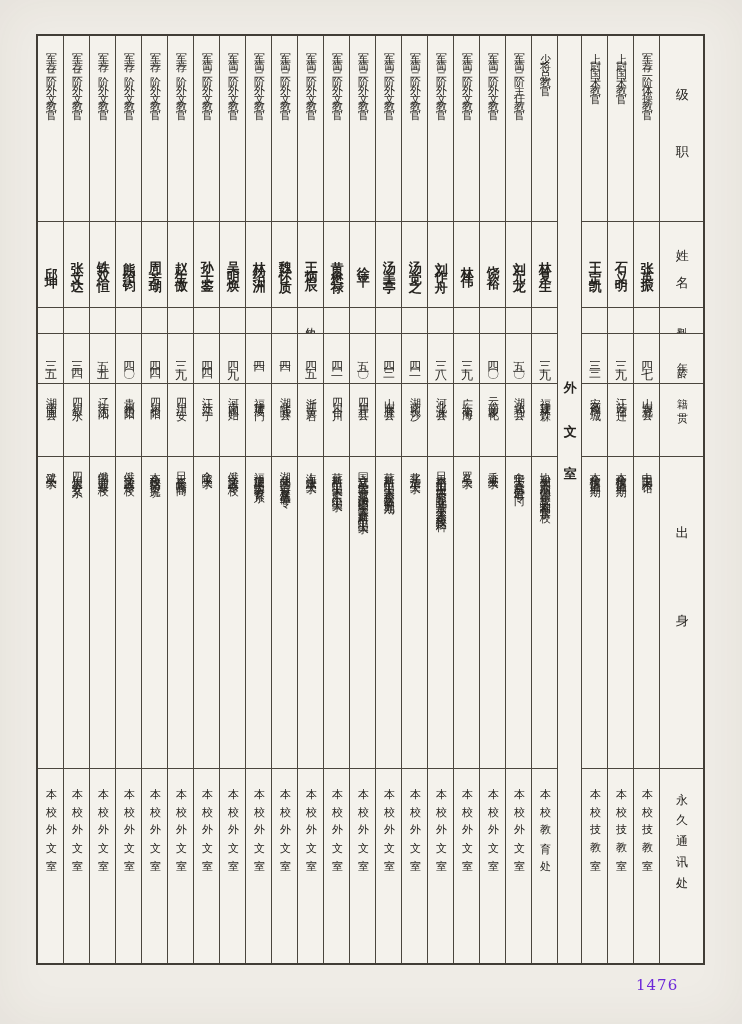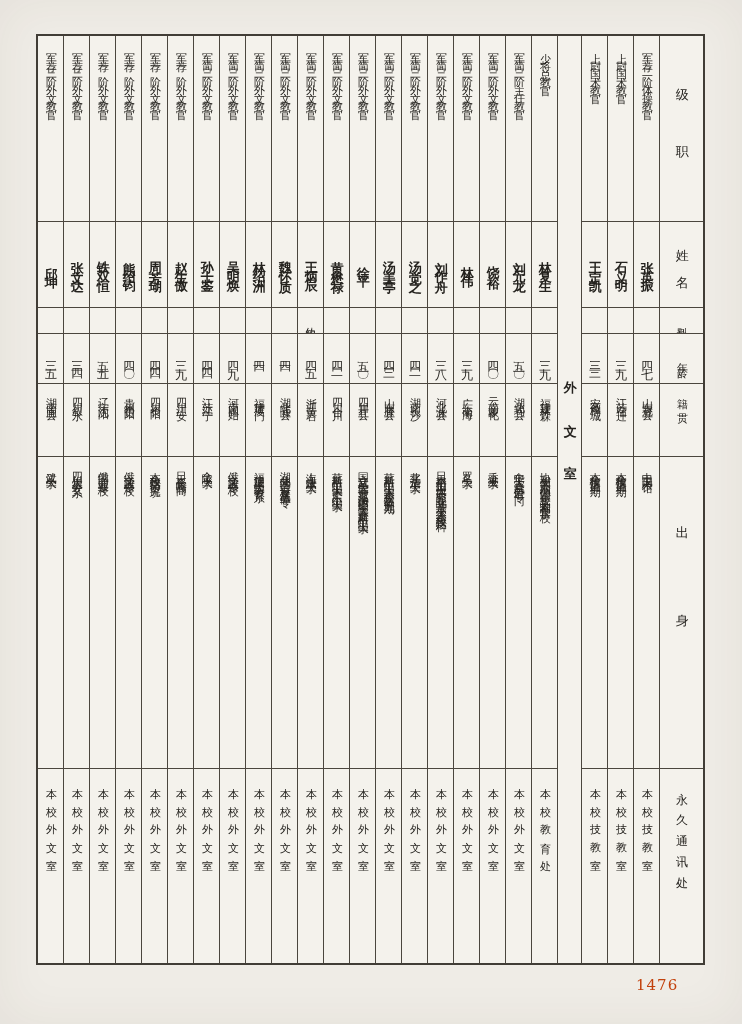--- a/index.html
+++ b/index.html
@@ -68,21 +68,21 @@
   .h-age     { font-size: 11px; letter-spacing: 5px; }
   .h-native  { font-size: 11px; letter-spacing: 14px; padding-top: 6px; }
   .h-origin  { font-size: 13px; letter-spacing: 88px; padding-top: 58px; }
   .h-address { font-size: 12px; letter-spacing: 21px; padding-top: 14px; }
   
   .section-text { font-size: 13px; letter-spacing: 42px; font-weight: 700; }
 
   .page-number {
     position: absolute; left: 636px; top: 976px;
     font-family: "DejaVu Serif", "Liberation Serif", serif;
-    font-size: 15px; letter-spacing: 1px; color: #c2410c;
+    font-size: 15px; letter-spacing: 1px; color: #6d28d9;
   }
 </style>
 </head>
 <body>
 
 <div class="page">
   <div class="roster-table">
       <div class="col header-col">
         <div class="cell c-rank">
           <span class="vtext h-rank">级职</span>

